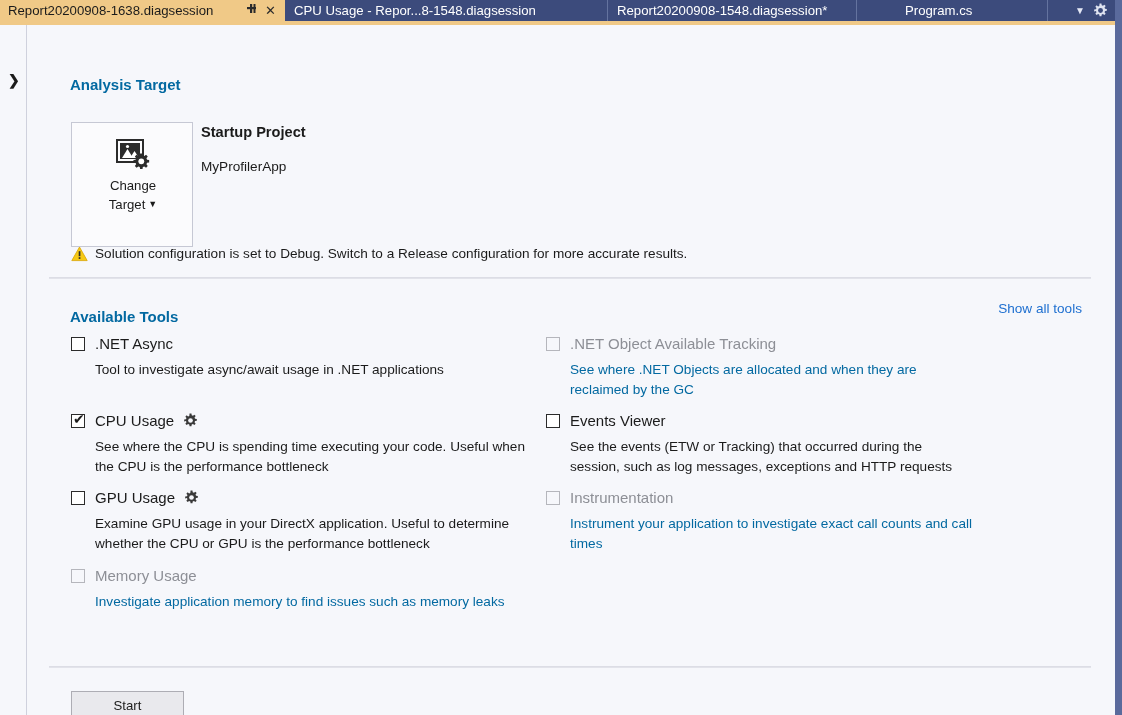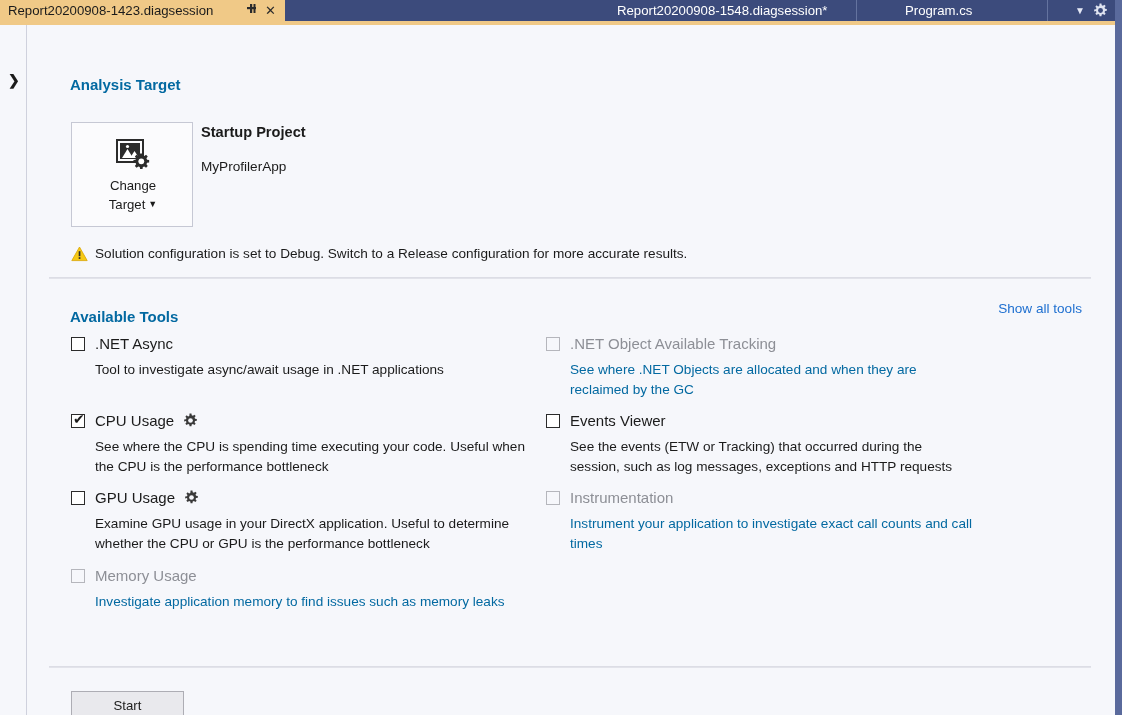--- a/index.html
+++ b/index.html
@@ -31,21 +31,21 @@
   .rail .expander{position:absolute;left:8px;top:48px;font-size:14px;font-weight:bold;color:#1b1b1b;
                   line-height:14px;cursor:pointer;}
 
   
   .content{position:absolute;left:27px;top:25px;width:1088px;height:690px;background:#f6f7fb;}
 
   .h-section{position:absolute;font-size:15px;font-weight:bold;color:#0369a1;}
   #analysis-heading{left:43px;top:51px;}
   #tools-heading{left:43px;top:271px;margin-top:12px;}
 
-  .change-target{position:absolute;left:44px;top:97px;width:122px;height:105px;
+  .change-target{position:absolute;left:44px;top:97px;width:122px;height:125px;
                  background:#fbfbfd;border:1px solid #c6c8d4;box-sizing:border-box;cursor:pointer;}
   .change-target .ct-icon{position:absolute;left:44px;top:16px;}
   .change-target .ct-l1{position:absolute;left:0;top:55px;width:122px;text-align:center;font-size:13.2px;}
   .change-target .ct-l2{position:absolute;left:0;top:74px;width:122px;text-align:center;font-size:13.2px;}
   .change-target .ct-caret{font-size:9px;position:relative;top:-2px;margin-left:3px;}
 
   #startup-label{position:absolute;left:174px;top:99px;font-size:14.6px;font-weight:bold;}
   #startup-value{position:absolute;left:174px;top:134px;font-size:13.6px;}
 
   .warning-row{position:absolute;left:44px;top:220px;height:20px;}
@@ -78,29 +78,32 @@
                 background:#e9e9ed;border:1px solid #adadb4;box-sizing:border-box;
                 font-size:13.2px;line-height:27px;text-align:center;color:#1b1b1b;cursor:pointer;}
 </style>
 </head>
 <body>
 
 <div class="window">
 
   <div class="tabbar">
     <div class="tab active" style="left:0;width:285px;">
-      <span>Report20200908-1423.diagsession</span>
+      <span>Report20200908-1638.diagsession</span>
       <span class="pin">
         <svg width="11" height="11" viewBox="0 0 11 11">
           <rect x="4" y="1" width="2.2" height="9" fill="#2b2b2b"></rect>
           <rect x="1" y="4" width="9" height="2.2" fill="#2b2b2b"></rect>
           <rect x="7.5" y="1" width="2" height="9" fill="#2b2b2b"></rect>
         </svg>
       </span>
       <span class="close">✕</span>
+    </div>
+    <div class="tab" style="left:286px;width:322px;">
+      <span>CPU Usage - Repor...8-1548.diagsession</span>
     </div>
     <div class="tab" style="left:609px;width:248px;">
       <span>Report20200908-1548.diagsession*</span>
     </div>
     <div class="tab" style="left:897px;width:151px;">
       <span>Program.cs</span>
     </div>
     <span class="tb-chev">▼</span>
     <span class="tb-gear">
       <svg width="15" height="15" viewBox="0 0 16 16">

